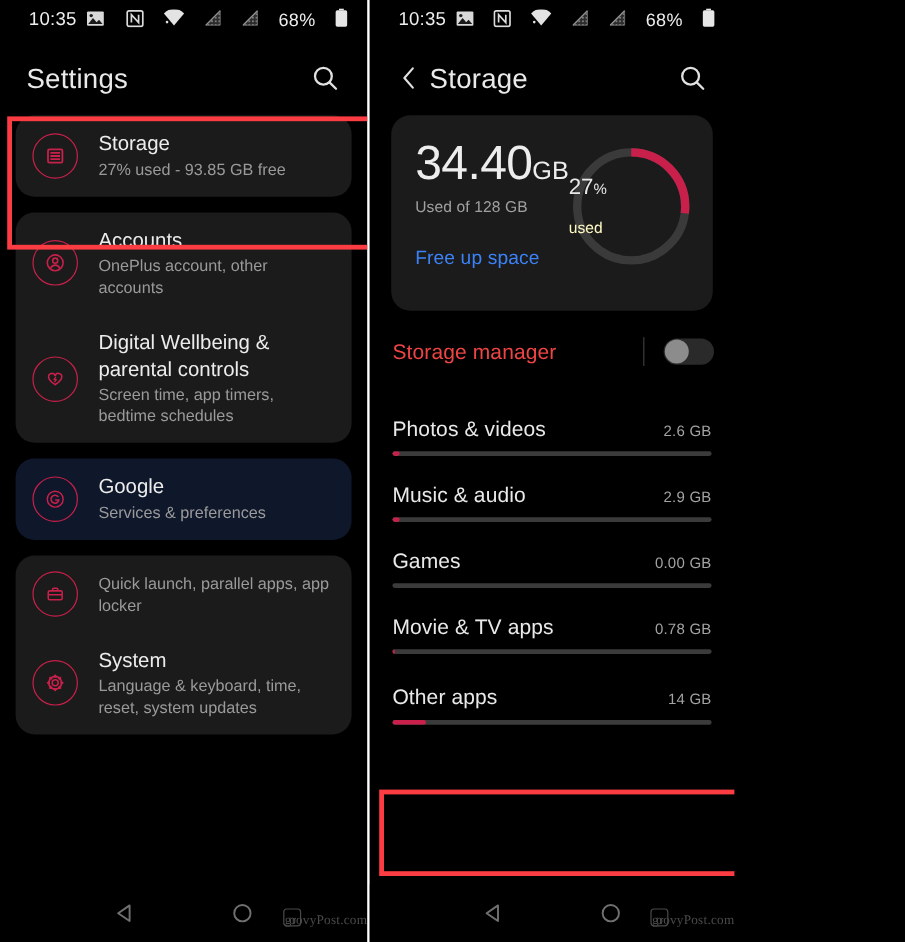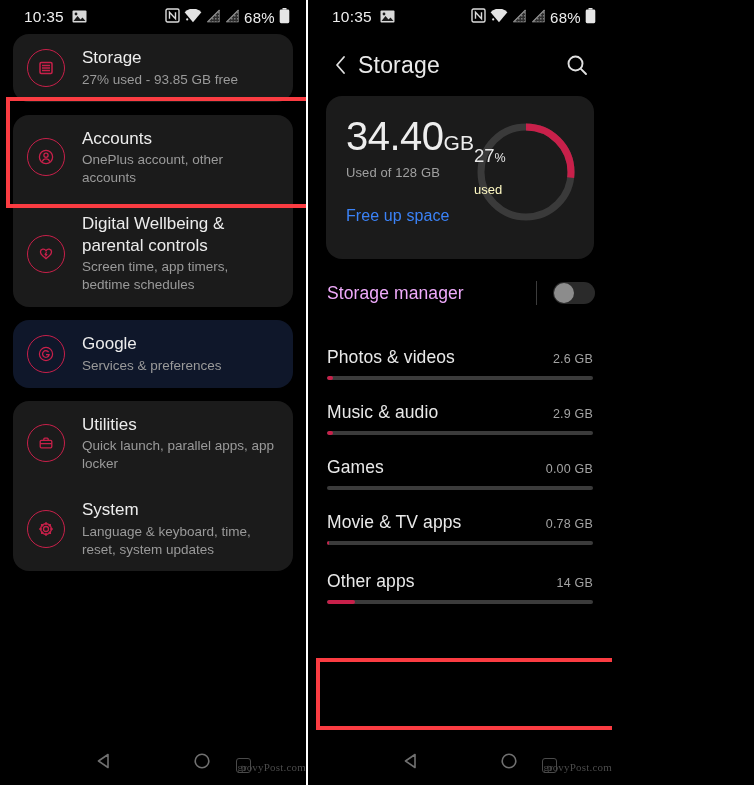--- a/index.html
+++ b/index.html
@@ -29,21 +29,21 @@
     display: flex;
     align-items: center;
     padding: 0 16px 0 24px;
     color: #e8e8e8;
     font-size: 15px;
     letter-spacing: .2px;
   }
   .sb-time { font-size: 15.5px; color: #eee; }
   .sb-left-icons { display:flex; align-items:center; gap:6px; margin-left: 8px; }
   .sb-spacer { flex: 1 1 auto; }
-  .sb-right { display: flex; align-items: center; gap: 4px; }
+  .sb-right { display: flex; align-items: center; gap: 16px; }
   .sb-pct { font-size: 15px; color:#eee; letter-spacing:.3px;}
   .ico { display:inline-block; }
 
   
   .header {
     height: 62px;
     display: flex;
     align-items: center;
     padding: 0 20px 0 22px;
     color: #e9e9e9;
@@ -166,21 +166,21 @@
   .donut-pct { font-size: 18.5px; color:#e8e8e8; line-height:1; }
   .donut-pct .sm { font-size: 12.5px; }
   .donut-used { font-size: 13px; color:#fef9c3; margin-top: 16px; }
 
   
   .sm-row {
     display:flex; align-items:center;
     padding: 22px 4px 20px 6px;
     margin: 0 13px;
   }
-  .sm-label { font-size: 17.5px; color:#f0abfc; flex:1 1 auto; letter-spacing:.1px;}
+  .sm-label { font-size: 17.5px; color:#ef4444; flex:1 1 auto; letter-spacing:.1px;}
   .sm-divider { width:1px; height:24px; background:#3c3c3c; margin-right:16px;}
   .toggle {
     width: 42px; height: 22px;
     border-radius: 11px;
     background: #2a2a2a;
     position: relative;
     flex: 0 0 42px;
   }
   .toggle .knob {
     position:absolute; left:1px; top:1px;
@@ -270,20 +270,30 @@
         <span class="sb-pct">68%</span>
         <span class="ico">
           <svg width="11" height="16" viewBox="0 0 11 16">
               <rect x="3.5" y="0" width="4" height="1.6" fill="#e6e6e6"></rect>
               <rect x="0.7" y="1.6" width="9.6" height="13.6" rx="1.4" fill="#e6e6e6"></rect>
             </svg>
         </span>
       </span>
     </div>
 
+    <div class="header">
+      <span class="header-title">Settings</span>
+      <span class="grow"></span>
+      <span class="search-btn">
+        <svg width="24" height="24" viewBox="0 0 24 24">
+            <circle cx="10.5" cy="10.5" r="7" fill="none" stroke="#e0e0e0" stroke-width="1.9"></circle>
+            <line x1="15.6" y1="15.6" x2="21" y2="21" stroke="#e0e0e0" stroke-width="1.9" stroke-linecap="round"></line>
+          </svg>
+      </span>
+    </div>
 
     <div class="settings-scroll">
 
       <div class="card">
         <div class="row">
           <span class="row-icon">
             <svg width="20" height="20" viewBox="0 0 20 20">
                 <rect x="4" y="4.5" width="12" height="11" rx="1.2" fill="none" stroke="#c8204a" stroke-width="1.5"></rect>
                 <line x1="6" y1="7.4" x2="14" y2="7.4" stroke="#c8204a" stroke-width="1.5"></line>
                 <line x1="6" y1="10" x2="14" y2="10" stroke="#c8204a" stroke-width="1.5"></line>
@@ -343,21 +353,20 @@
       <div class="card">
         <div class="row">
           <span class="row-icon">
             <svg width="20" height="20" viewBox="0 0 20 20">
                 <rect x="4.2" y="7.4" width="11.6" height="7.4" rx="1.2" fill="none" stroke="#c8204a" stroke-width="1.3"></rect>
                 <path d="M7.8 7.4 V6.2 a1 1 0 0 1 1 -1 h2.4 a1 1 0 0 1 1 1 V7.4" fill="none" stroke="#c8204a" stroke-width="1.3"></path>
                 <line x1="4.2" y1="10.6" x2="15.8" y2="10.6" stroke="#c8204a" stroke-width="1.2"></line>
               </svg>
           </span>
           <span class="row-text">
-            <span class="row-title">Utilities</span>
             <span class="row-sub">Quick launch, parallel apps, app locker</span>
           </span>
         </div>
         <div class="row">
           <span class="row-icon">
             <svg width="20" height="20" viewBox="0 0 20 20">
                 <circle cx="10" cy="10" r="2.5" fill="none" stroke="#c8204a" stroke-width="1.3"></circle>
                 <path d="M10 3.6 l1.1 1.5 h-2.2 Z M10 16.4 l1.1 -1.5 h-2.2 Z M3.6 10 l1.5 -1.1 v2.2 Z M16.4 10 l-1.5 -1.1 v2.2 Z M5.5 5.5 l1.9 0.4 l-1.5 1.5 Z M14.5 14.5 l-1.9 -0.4 l1.5 -1.5 Z M14.5 5.5 l-0.4 1.9 l-1.5 -1.5 Z M5.5 14.5 l0.4 -1.9 l1.5 1.5 Z" fill="none" stroke="#c8204a" stroke-width="1.2" stroke-linejoin="round"></path>
                 <circle cx="10" cy="10" r="5.4" fill="none" stroke="#c8204a" stroke-width="1.2"></circle>
               </svg>

